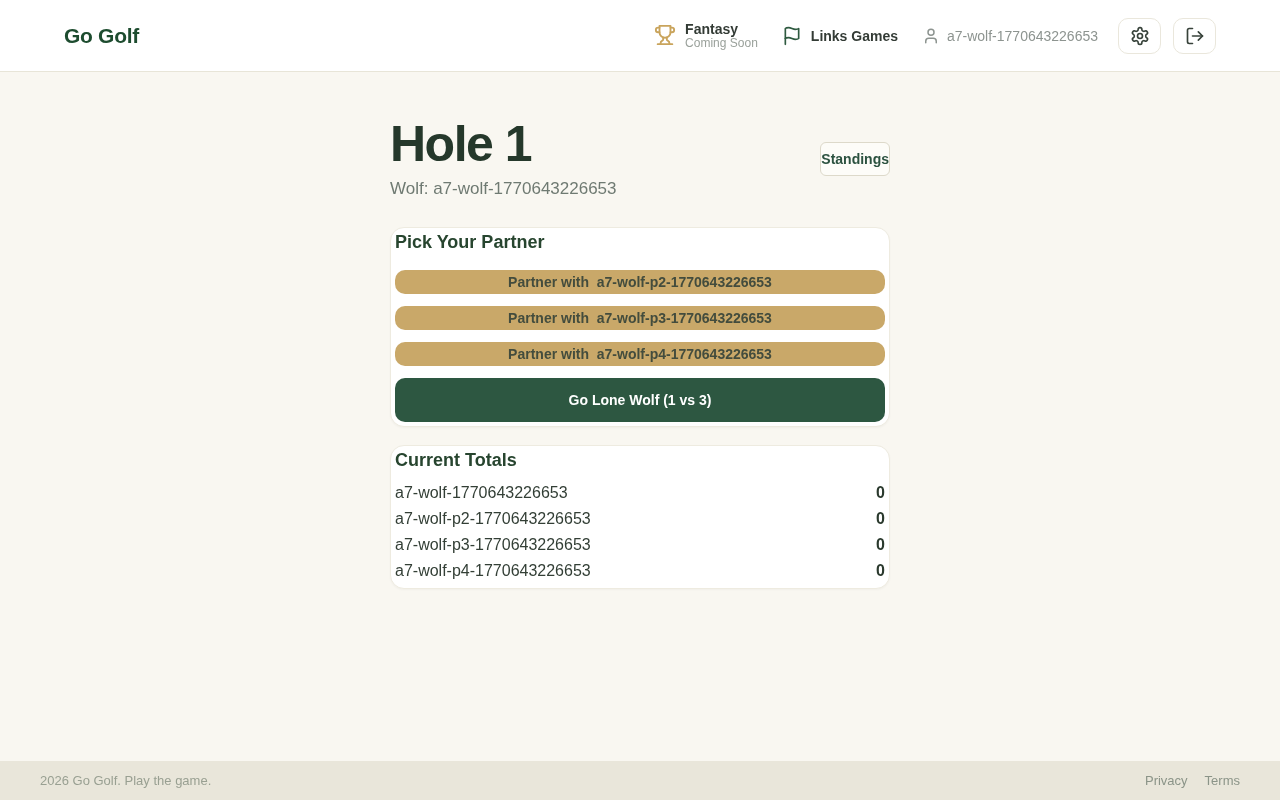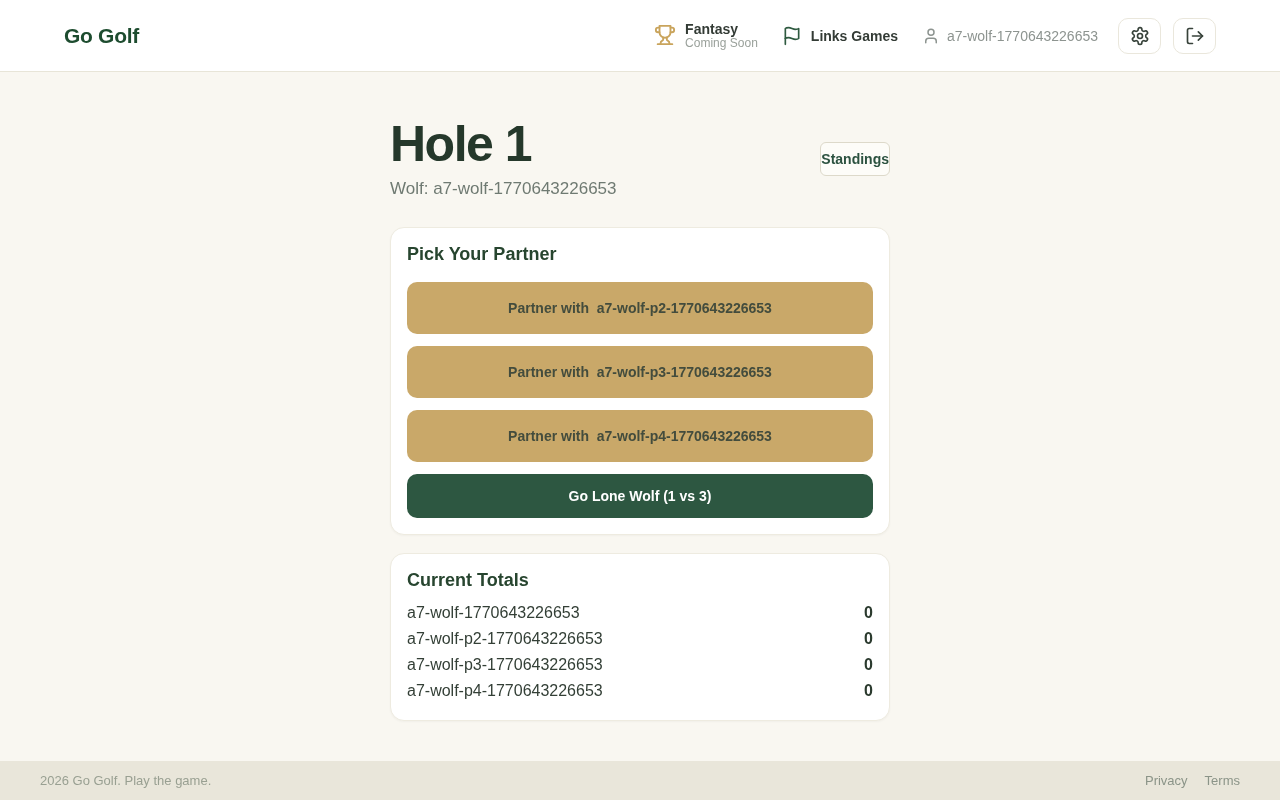--- a/index.html
+++ b/index.html
@@ -71,30 +71,30 @@
     border-radius: 6px;
     padding: 8px 0;
     cursor: pointer;
   }
 
   .card {
     background: #ffffff;
     border: 1px solid #eeebe0;
     border-radius: 14px;
     box-shadow: 0 1px 2px rgba(60,60,40,0.04);
-    padding: 16px;
+    padding: 4px;
     margin-top: 28px;
   }
   .card + .card { margin-top: 18px; }
   .card-title { font-size: 18px; font-weight: bold; color: #27452f; }
 
   .btn-stack { display: flex; flex-direction: column; gap: 12px; margin-top: 17px; }
   .partner-btn {
     font-family: "Liberation Sans", sans-serif;
-    height: 52px;
+    height: 24px;
     border: none;
     border-radius: 10px;
     background: #c9a869;
     color: #434c3d;
     font-size: 14px;
     font-weight: bold;
     white-space: pre;
     cursor: pointer;
   }
   .lone-wolf-btn {

